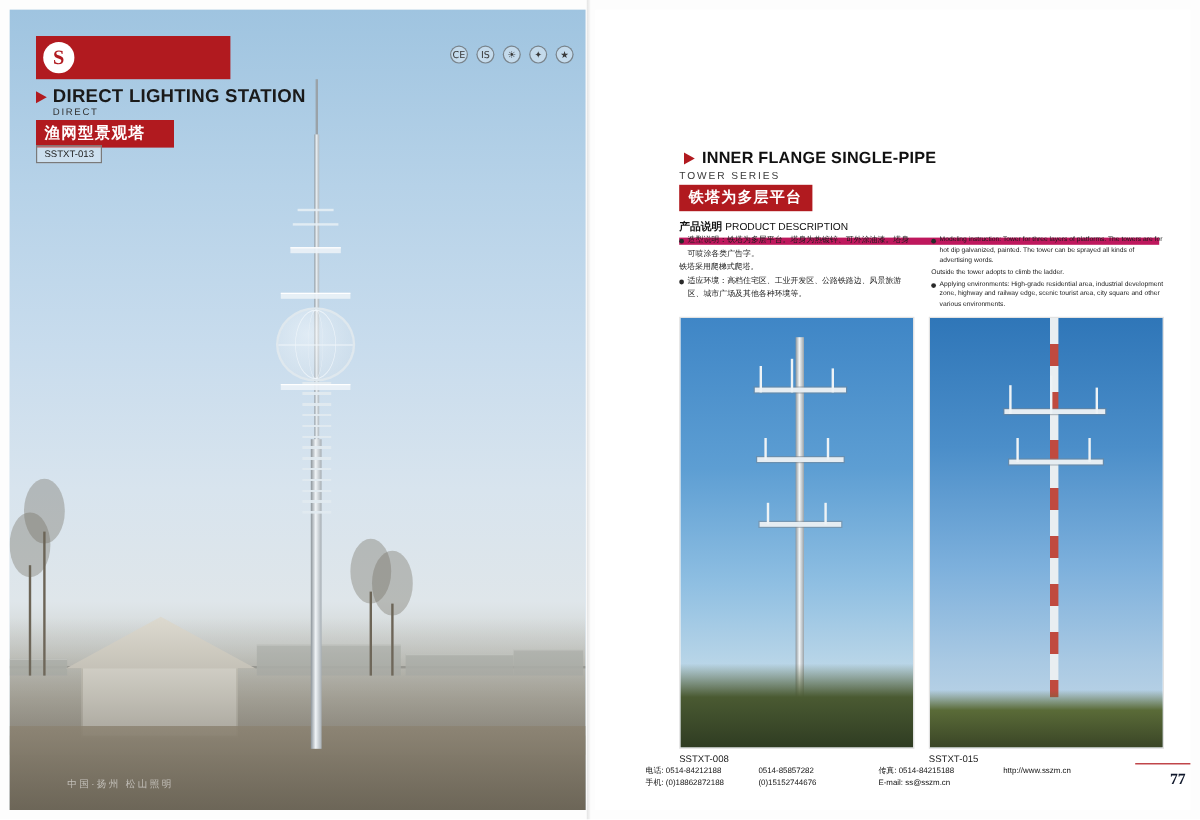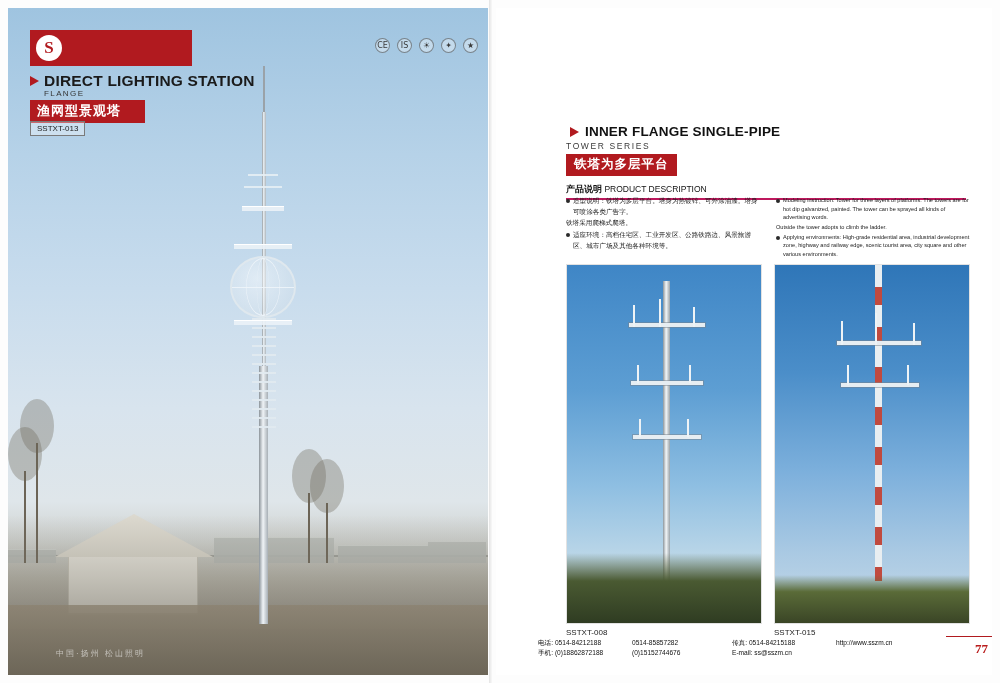--- a/index.html
+++ b/index.html
@@ -225,21 +225,21 @@
   .rp-cn-bar {
     position: absolute; left: 70px; top: 146px;
     background: #b11a1f; color: #fff;
     font-size: 12.5px; font-weight: bold;
     padding: 2px 8px 3px 8px;
     letter-spacing: 1px;
   }
   .desc-head {
     position: absolute; left: 70px; top: 175px;
     width: 400px;
-    border-bottom: 2px solid #be185d;
+    border-bottom: 6px solid #be185d;
     padding-bottom: 2px;
     font-size: 8.5px; color: #111;
   }
   .desc-head b { font-size: 9px; }
   .cols {
     position: absolute; left: 70px; top: 188px;
     width: 404px;
     display: flex; gap: 14px;
   }
   .col-cn { width: 196px; font-size: 6.6px; line-height: 1.62; color: #1c1c1c; }
@@ -308,21 +308,21 @@
     font-size: 6.6px; color: #111;
     line-height: 1.45;
   }
   .f-grid {
     display: grid;
     grid-template-columns: 90px 96px 100px 1fr;
     column-gap: 4px;
   }
   .page-no {
     position: absolute; right: 12px; top: 641px;
-    font-size: 13px; font-weight: bold; color: #b91c1c;
+    font-size: 13px; font-weight: bold; color: #0f172a;
     font-family: "Liberation Serif", serif;
   }
   .rule-red {
     position: absolute; right: 8px; top: 636px;
     width: 46px; height: 1px; background: #b11a1f;
   }
   .spine {
     position: absolute; left: 489px; top: 0; width: 3px; height: 683px;
     background: linear-gradient(to right, rgba(0,0,0,.10), rgba(0,0,0,.02));
   }
@@ -379,21 +379,21 @@
       </div>
 
       <div class="brand-bar">
         <span class="brand-logo">S</span>
       </div>
 
       <div class="lp-title">
         <span class="tri"></span>
         <span class="lp-title-main">DIRECT LIGHTING STATION</span>
       </div>
-      <div class="lp-sub">FLANGE</div>
+      <div class="lp-sub">DIRECT</div>
       <div class="lp-cn-bar">渔网型景观塔</div>
       <div class="lp-code">SSTXT-013</div>
 
       <div class="left-watermark">中国·扬州   松山照明</div>
     </div>
   </div>
 
   <div class="spine"></div>
 
   <div class="right-page">

